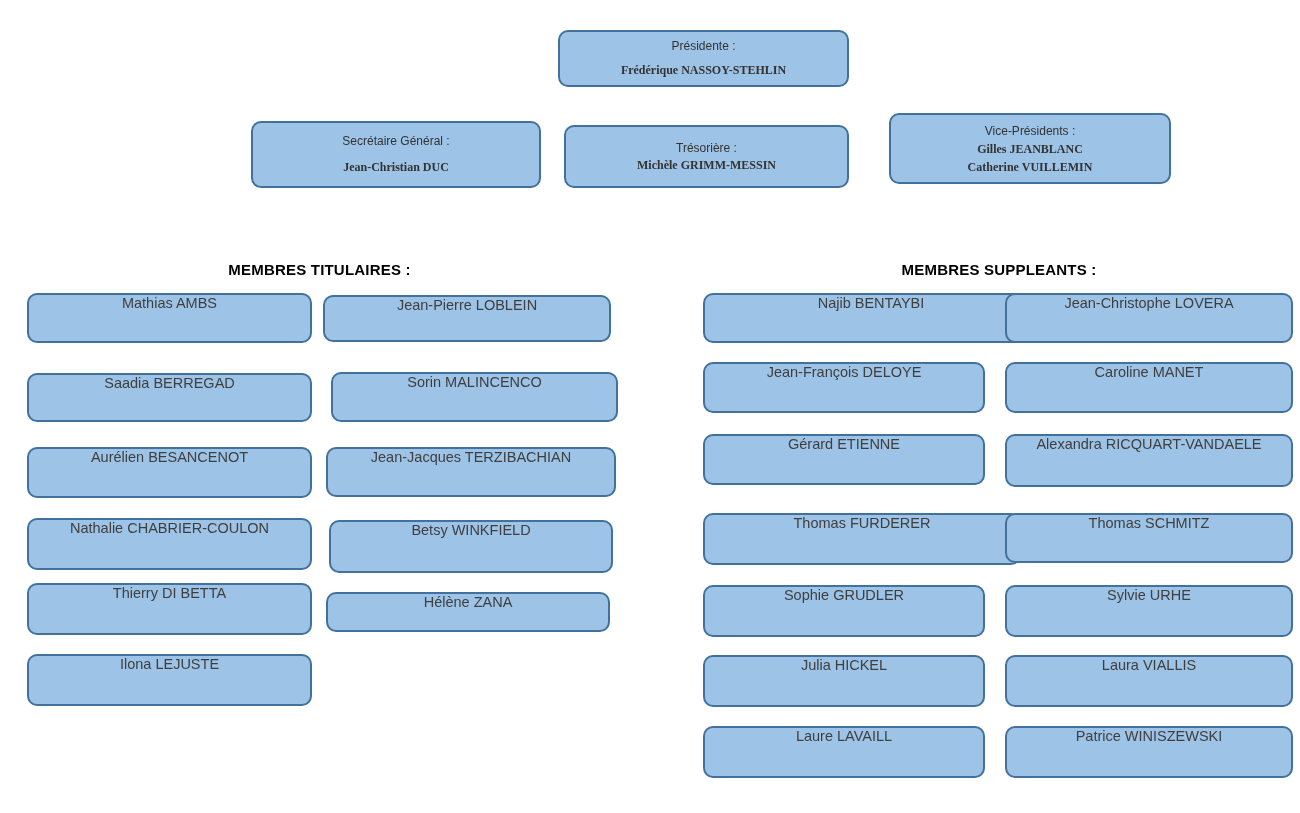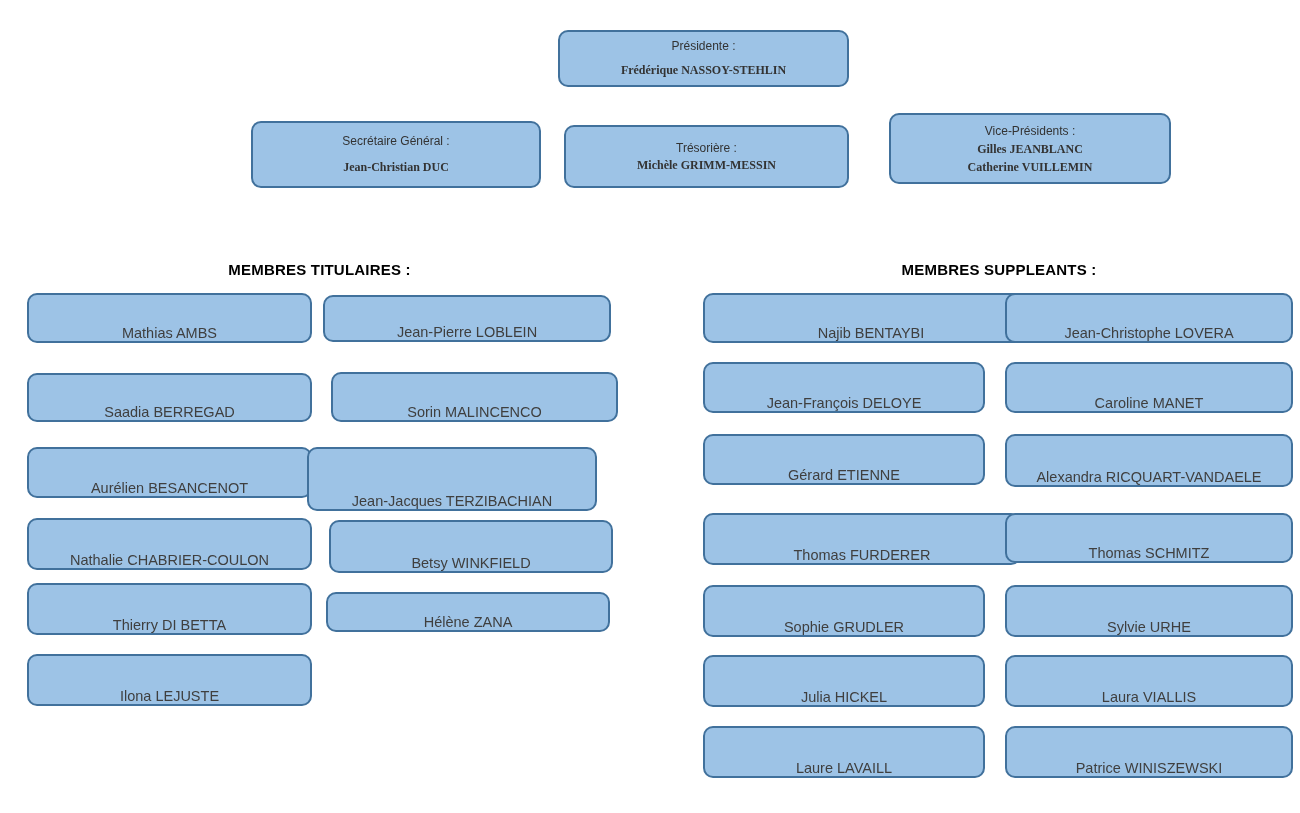--- a/index.html
+++ b/index.html
@@ -43,21 +43,21 @@
     color: var(--heading-color, #000000);
     letter-spacing: 0.2px;
   }
   .mbox {
     position: absolute;
     background: var(--box-fill, #9DC3E6);
     border: 2px solid var(--box-border, #41719C);
     border-radius: 10px;
     box-sizing: border-box;
     display: flex;
-    align-items: flex-end;
+    align-items: flex-start;
     justify-content: center;
     text-align: center;
     font-size: 14.5px;
     color: var(--member-text, #3F3F3F);
   }
 </style>
 </head>
 <body>
 
 <div id="canvas">
@@ -104,21 +104,21 @@
   <div class="mbox" style="left:27px;top:654px;width:285px;height:52px">
     <span>Ilona LEJUSTE</span>
   </div>
 
   <div class="mbox" style="left:323px;top:295px;width:288px;height:47px">
     <span>Jean-Pierre LOBLEIN</span>
   </div>
   <div class="mbox" style="left:331px;top:372px;width:287px;height:50px">
     <span>Sorin MALINCENCO</span>
   </div>
-  <div class="mbox" style="left:307px;top:447px;width:290px;height:64px">
+  <div class="mbox" style="left:326px;top:447px;width:290px;height:50px">
     <span>Jean-Jacques TERZIBACHIAN</span>
   </div>
   <div class="mbox" style="left:329px;top:520px;width:284px;height:53px">
     <span>Betsy WINKFIELD</span>
   </div>
   <div class="mbox" style="left:326px;top:592px;width:284px;height:40px">
     <span>Hélène ZANA</span>
   </div>
 
   <div class="mbox" style="left:703px;top:293px;width:336px;height:50px">

